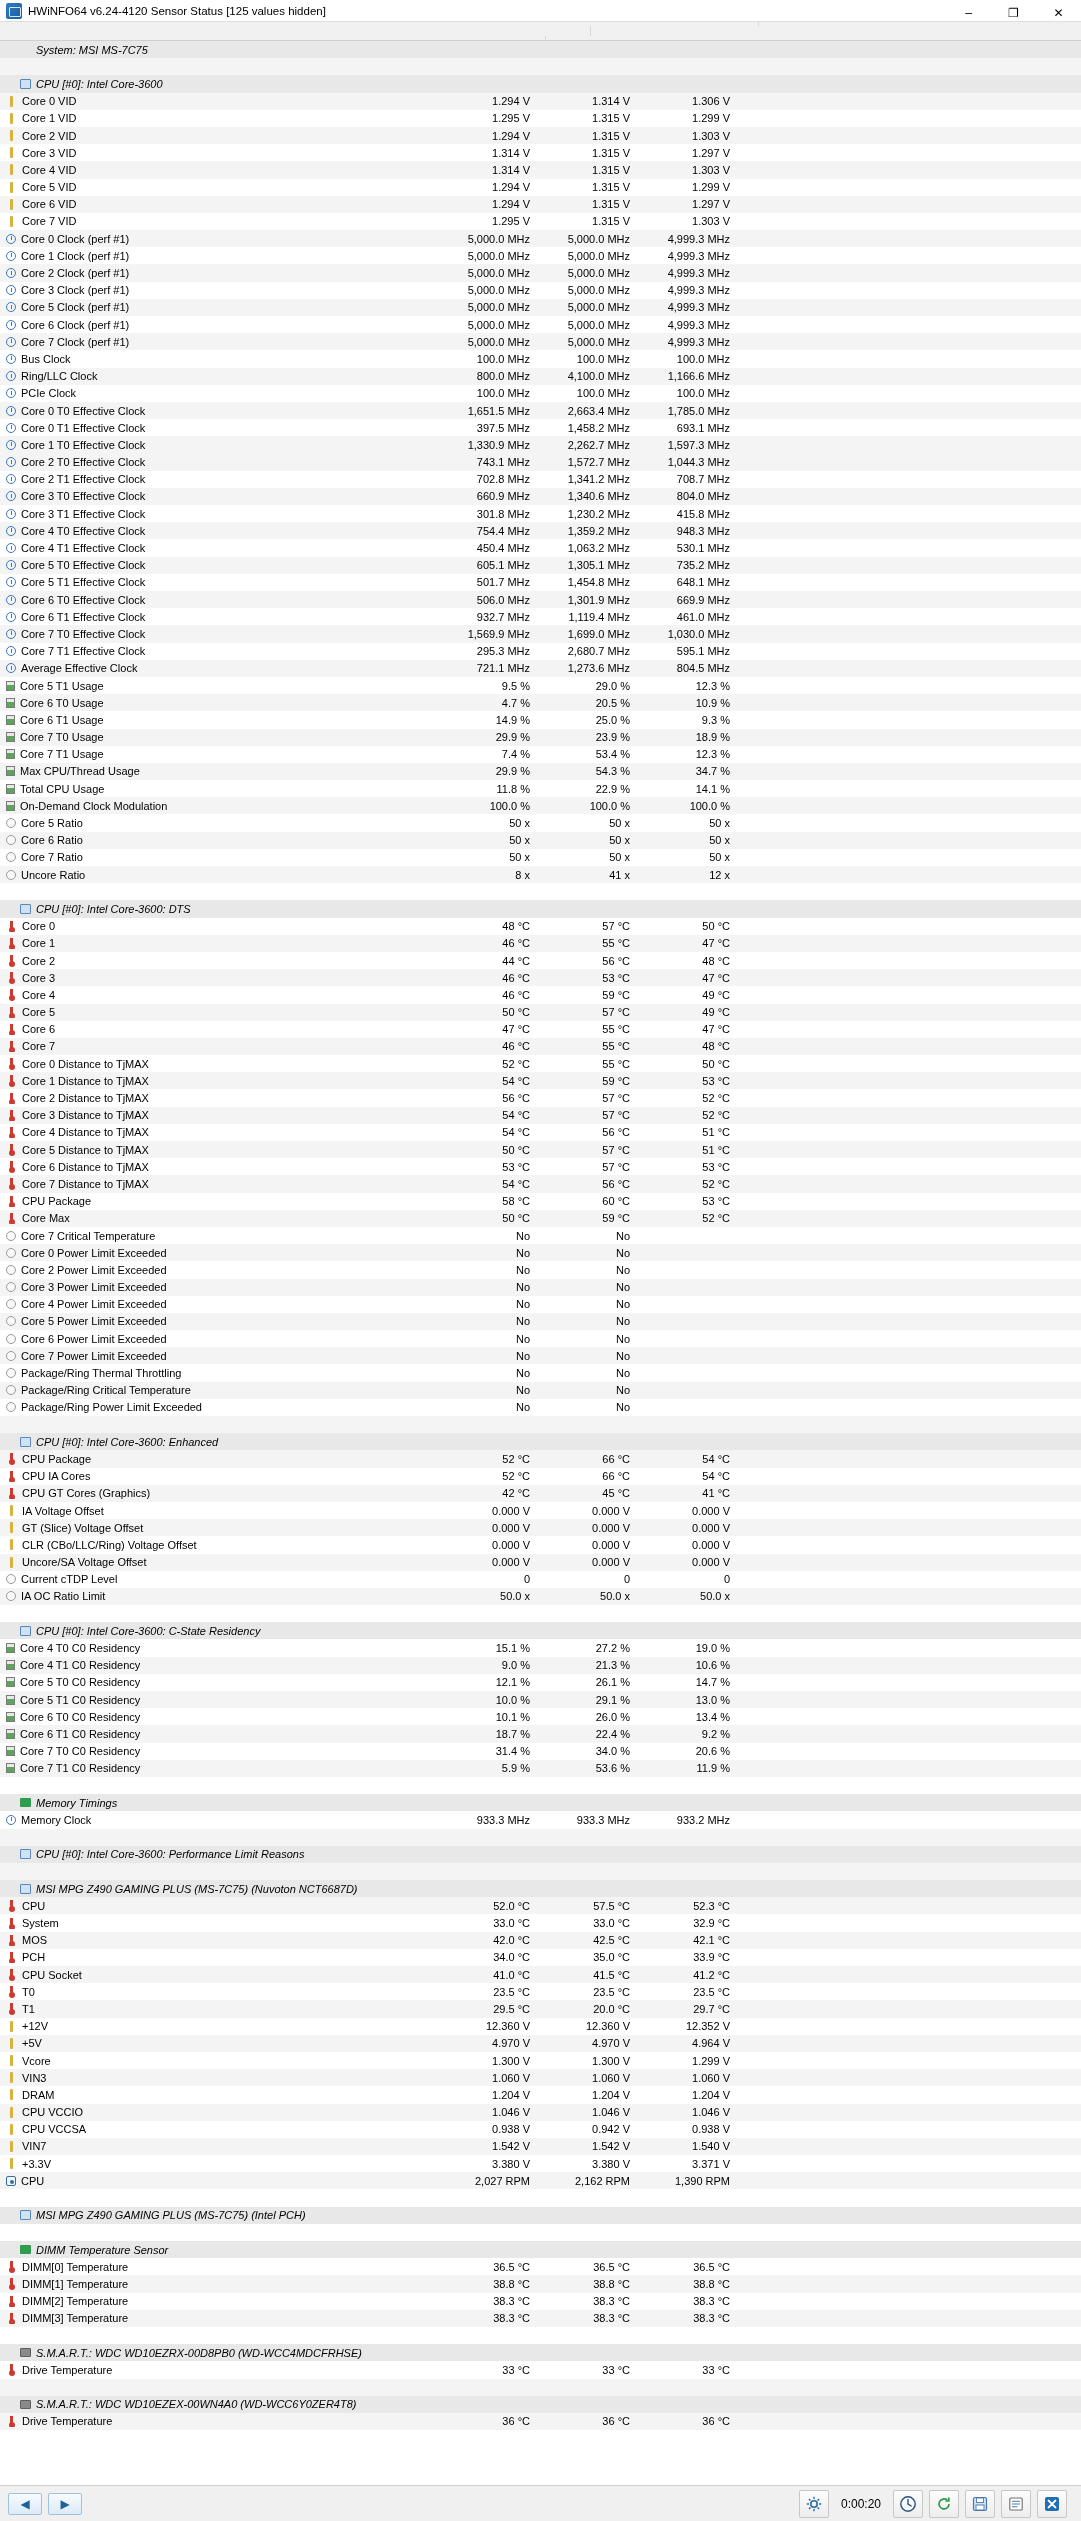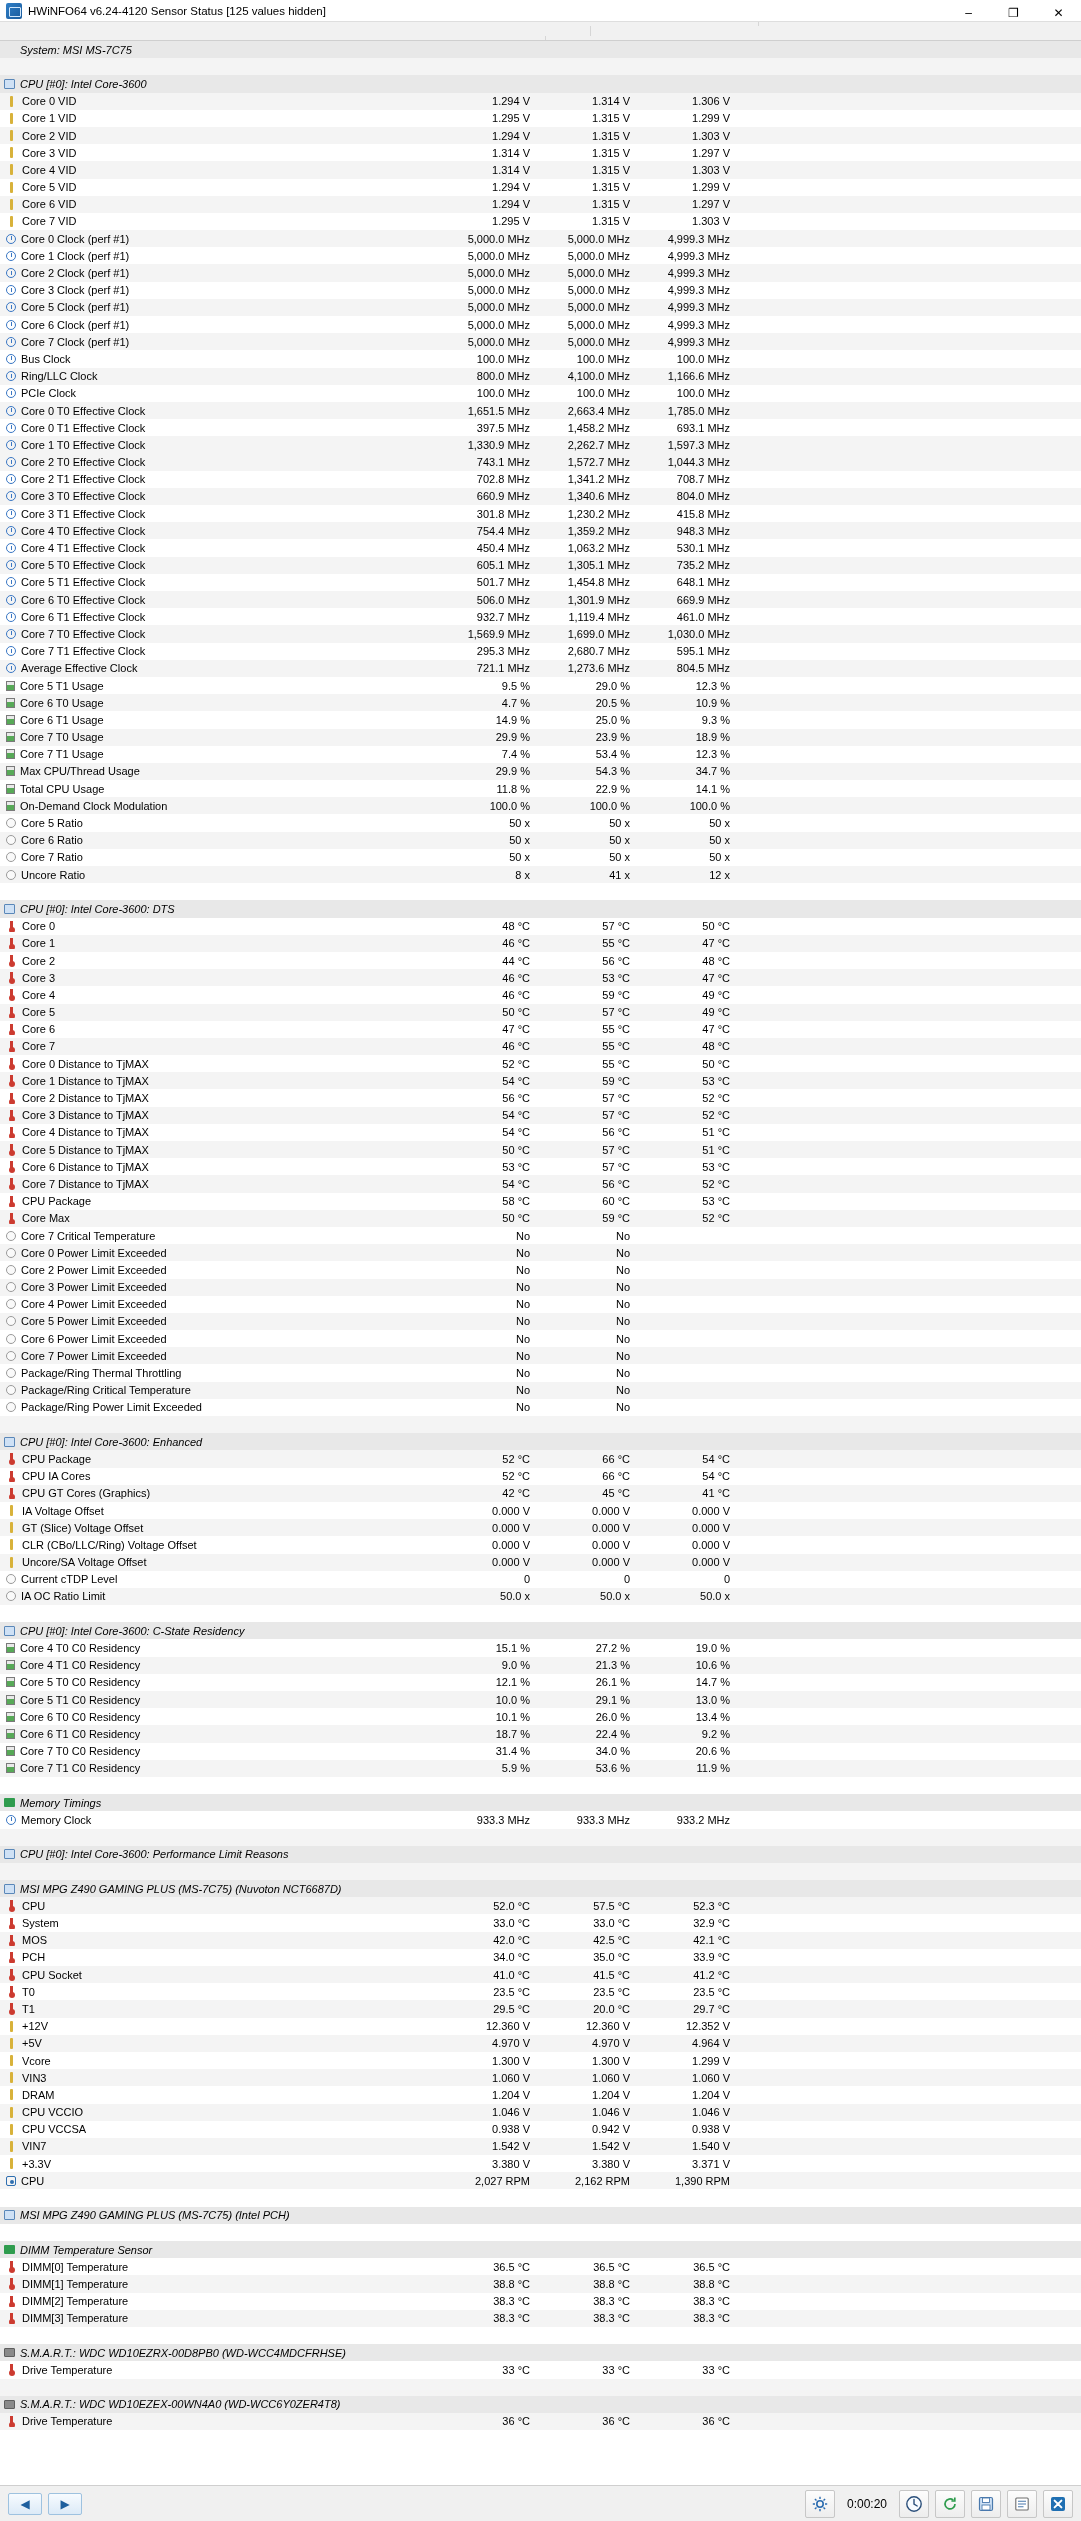--- a/index.html
+++ b/index.html
@@ -110,21 +110,21 @@
     text-align: right;
     padding-right: 7px;
     white-space: nowrap;
     overflow: hidden;
   }
   .c-rest { flex: 1 1 auto; }
 
   .group .c-name {
     font-style: italic;
     font-weight: normal;
-    padding-left: 4px;
+    padding-left: 20px;
   }
   .group .c-val { background: transparent; }
 
   
   .ic {
     width: 11px; height: 11px;
     margin-right: 5px;
     flex: 0 0 auto;
     position: relative;
   }
@@ -202,21 +202,21 @@
     position: absolute;
     left: 0; bottom: 0;
     width: 1081px;
     height: 36px;
     background: #f0f0f0;
     border-top: 1px solid #cfcfcf;
     display: flex;
     align-items: center;
   }
   .sb-left { display: flex; align-items: center; padding-left: 8px; gap: 6px; }
-  .sb-right { margin-left: auto; display: flex; align-items: center; gap: 6px; padding-right: 8px; }
+  .sb-right { margin-left: auto; display: flex; align-items: center; gap: 6px; padding-right: 14px; }
   .sb-btn {
     width: 30px; height: 28px;
     border: 1px solid #c7c7c7;
     background: linear-gradient(#fdfdfd, #ededed);
     border-radius: 2px;
     display: flex; align-items: center; justify-content: center;
     font-size: 13px;
     color: #2b6cb0;
   }
   .sb-btn.green { color: #2f9c4e; }

